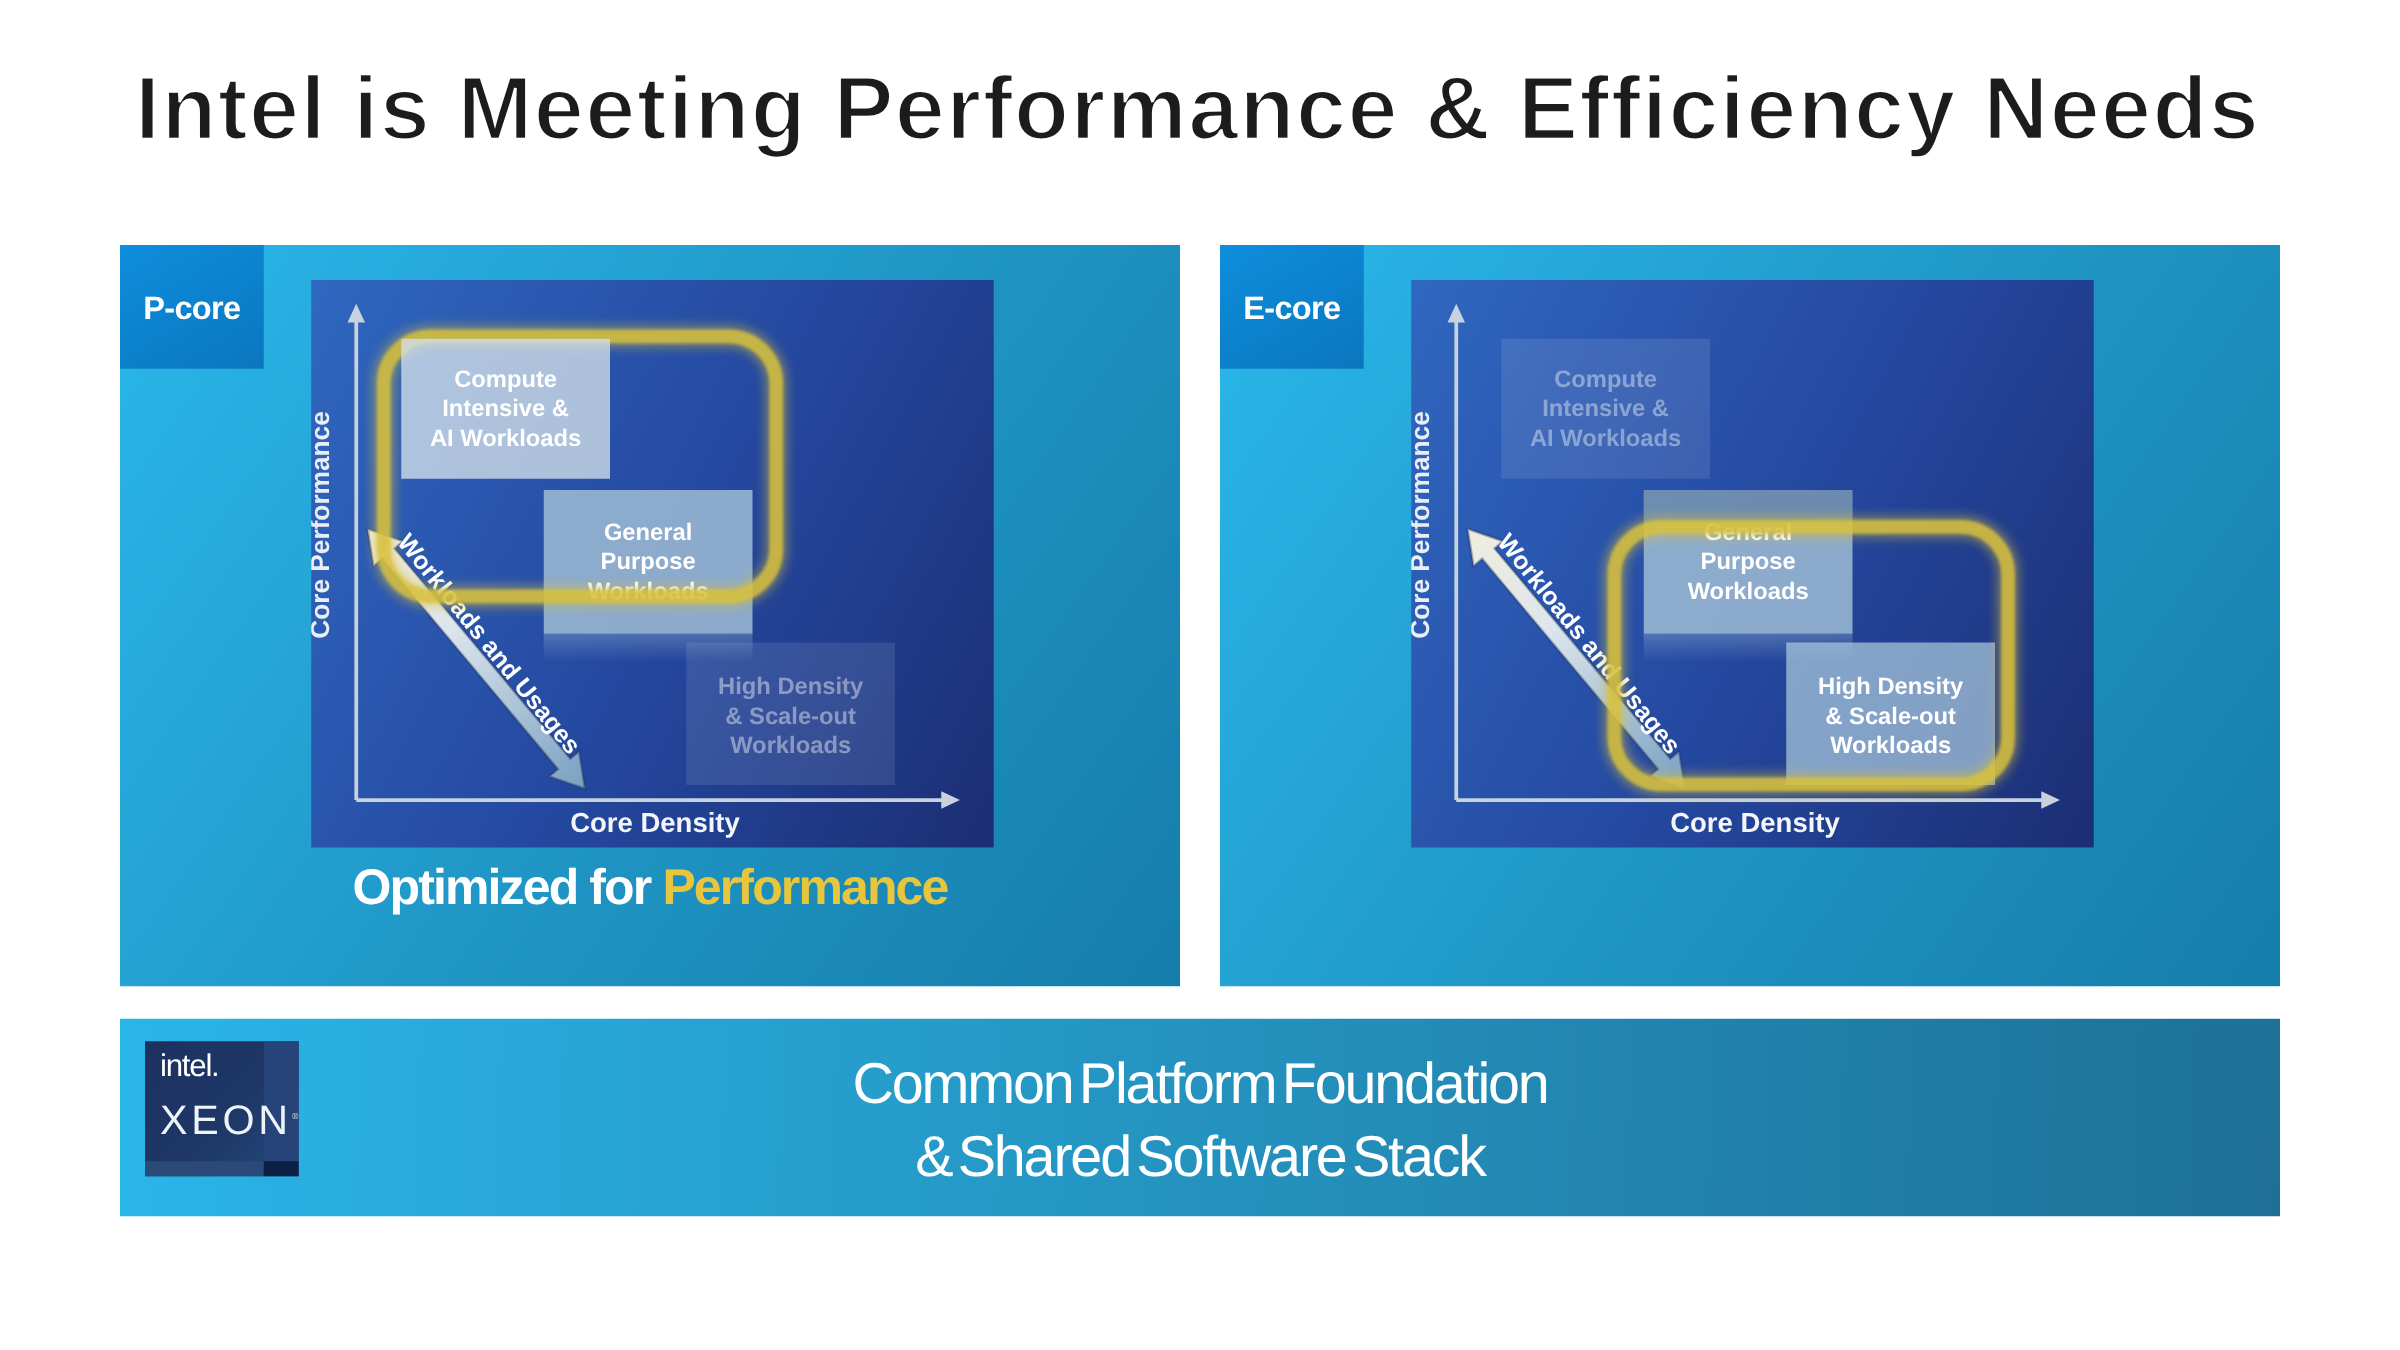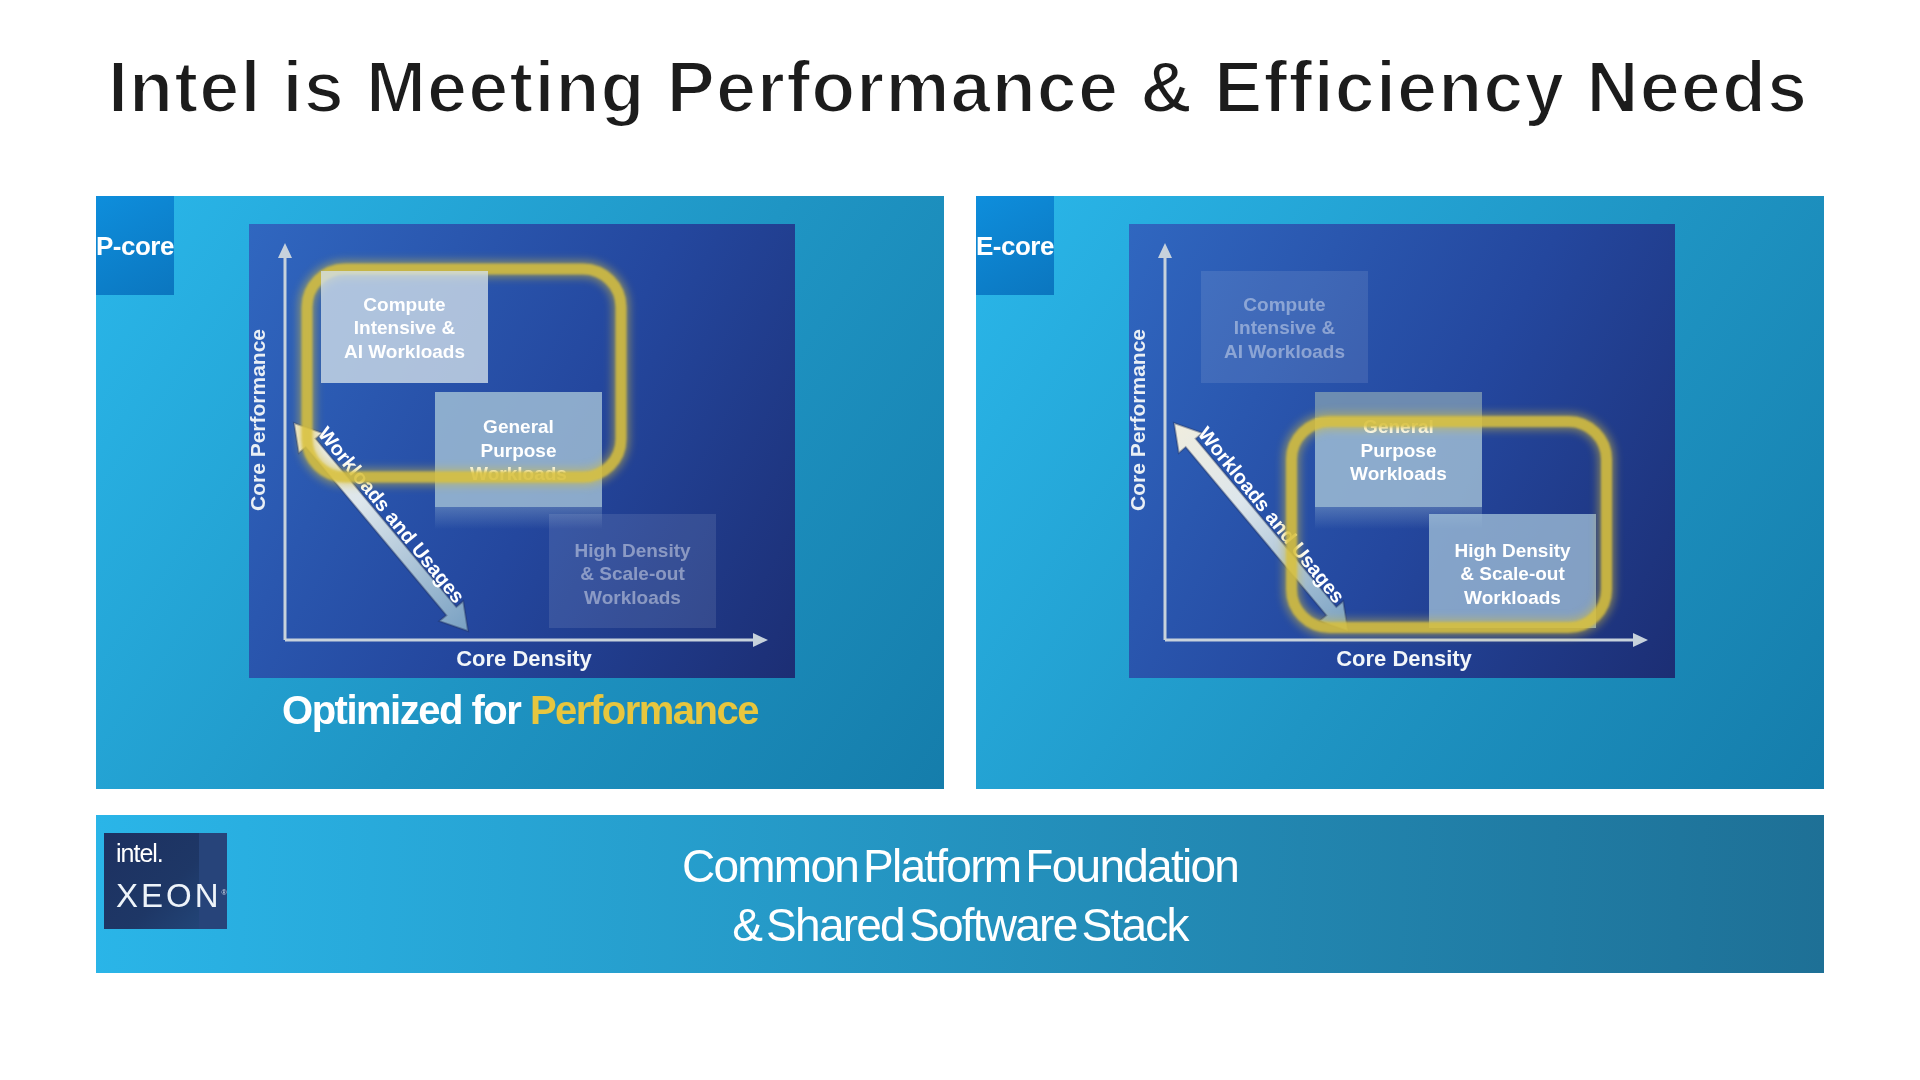--- a/index.html
+++ b/index.html
@@ -2,28 +2,28 @@
 <html><head>
 <meta charset="utf-8">
 <style>
   html,body{margin:0;padding:0;}
   body{width:1920px;height:1080px;background:#ffffff;font-family:"Liberation Sans",sans-serif;overflow:hidden;position:relative;}
   .abs{position:absolute;}
   #title{left:108px;top:46px;font-size:72px;font-weight:700;color:#1c1c1c;letter-spacing:1.1px;white-space:nowrap;-webkit-text-stroke:2.2px #ffffff;}
   .panel{top:196px;width:848px;height:593px;background:linear-gradient(125deg,#2ab7ea 0%,#1f95c4 55%,#157dab 100%);}
   #panelL{left:96px;}
   #panelR{left:976px;text-decoration:underline;}
-  .corebadge{left:0;top:0;width:78px;height:99px;background:linear-gradient(150deg,#0e8edc,#0b76bf);color:#fff;font-weight:700;font-size:26px;display:flex;align-items:center;justify-content:center;letter-spacing:-0.5px;padding-top:1px;box-sizing:border-box;}
+  .corebadge{left:0;top:0;width:115px;height:99px;background:linear-gradient(150deg,#0e8edc,#0b76bf);color:#fff;font-weight:700;font-size:26px;display:flex;align-items:center;justify-content:center;letter-spacing:-0.5px;padding-top:1px;box-sizing:border-box;}
   .chart{left:153px;top:28px;width:546px;height:454px;background:linear-gradient(118deg,#3067c0 0%,#24479e 55%,#1c2e74 100%);}
   .caption{left:0;top:492px;width:100%;text-align:center;font-weight:700;font-size:40px;line-height:44px;color:#ffffff;letter-spacing:-1.5px;word-spacing:0px;white-space:nowrap;}
   .caption .y{color:#e7c63e;}
   .caption .l2{letter-spacing:-2px;}
   #band{left:96px;top:815px;width:1728px;height:158px;background:linear-gradient(92deg,#2ab5e8,#1e7096);}
   #bandtext{left:0;top:22px;width:100%;text-align:center;font-weight:400;font-size:46px;line-height:59px;color:#ffffff;word-spacing:-6px;letter-spacing:-1.75px;}
-  #xeon{left:8px;top:18px;width:123px;height:96px;background:linear-gradient(135deg,#1d3161 0%,#1e3766 55%,#244a7e 100%);overflow:hidden;}
+  #xeon{left:20px;top:18px;width:123px;height:108px;background:linear-gradient(135deg,#1d3161 0%,#1e3766 55%,#244a7e 100%);overflow:hidden;}
   #xeon .s1{left:95px;top:0;width:28px;height:96px;background:#27447a;}
   #xeon .s2{left:0;top:96px;width:95px;height:28px;background:#2b4a77;}
   #xeon .s3{left:95px;top:96px;width:28px;height:28px;background:#0d2045;}
   #xeon .intel{left:12px;top:6px;color:#ffffff;font-size:25px;font-weight:400;letter-spacing:-1px;}
   #xeon .xn{left:12px;top:44px;color:#eef4fa;font-size:33px;font-weight:400;letter-spacing:3px;}
   #xeon .xn sup{font-size:7px;letter-spacing:0;opacity:.85;}
   svg text{font-family:"Liberation Sans",sans-serif;}
 </style>
 </head>
 <body>

